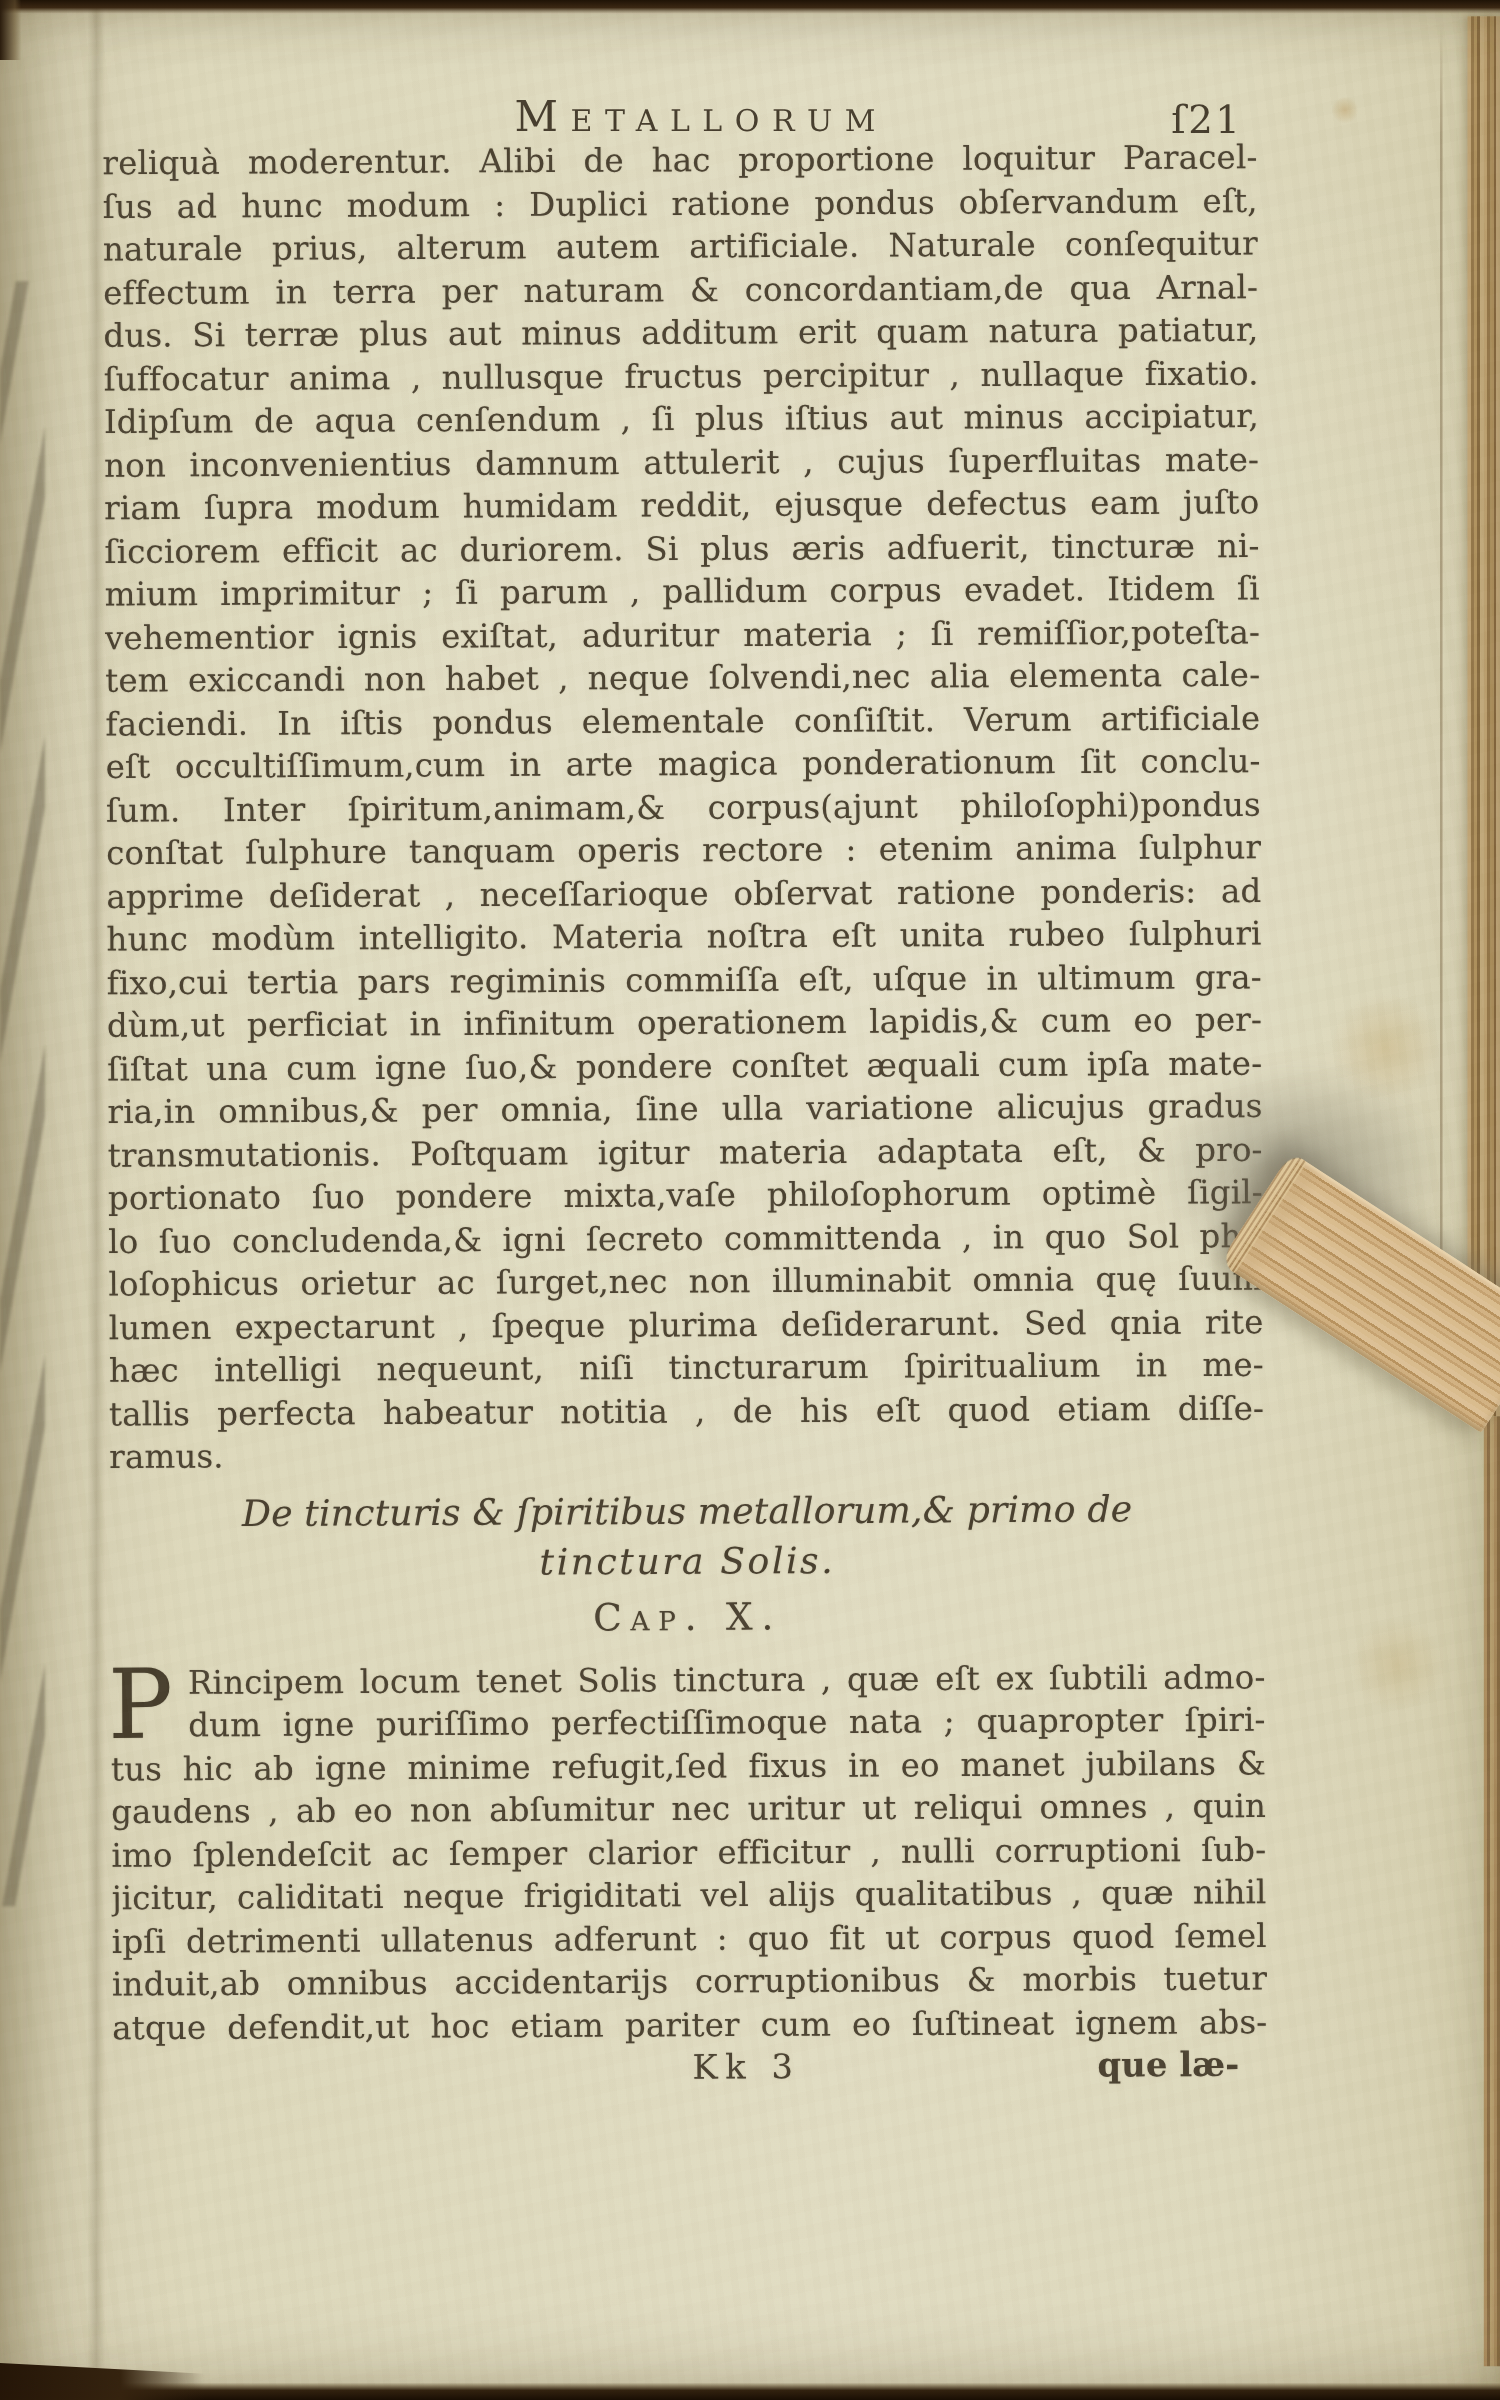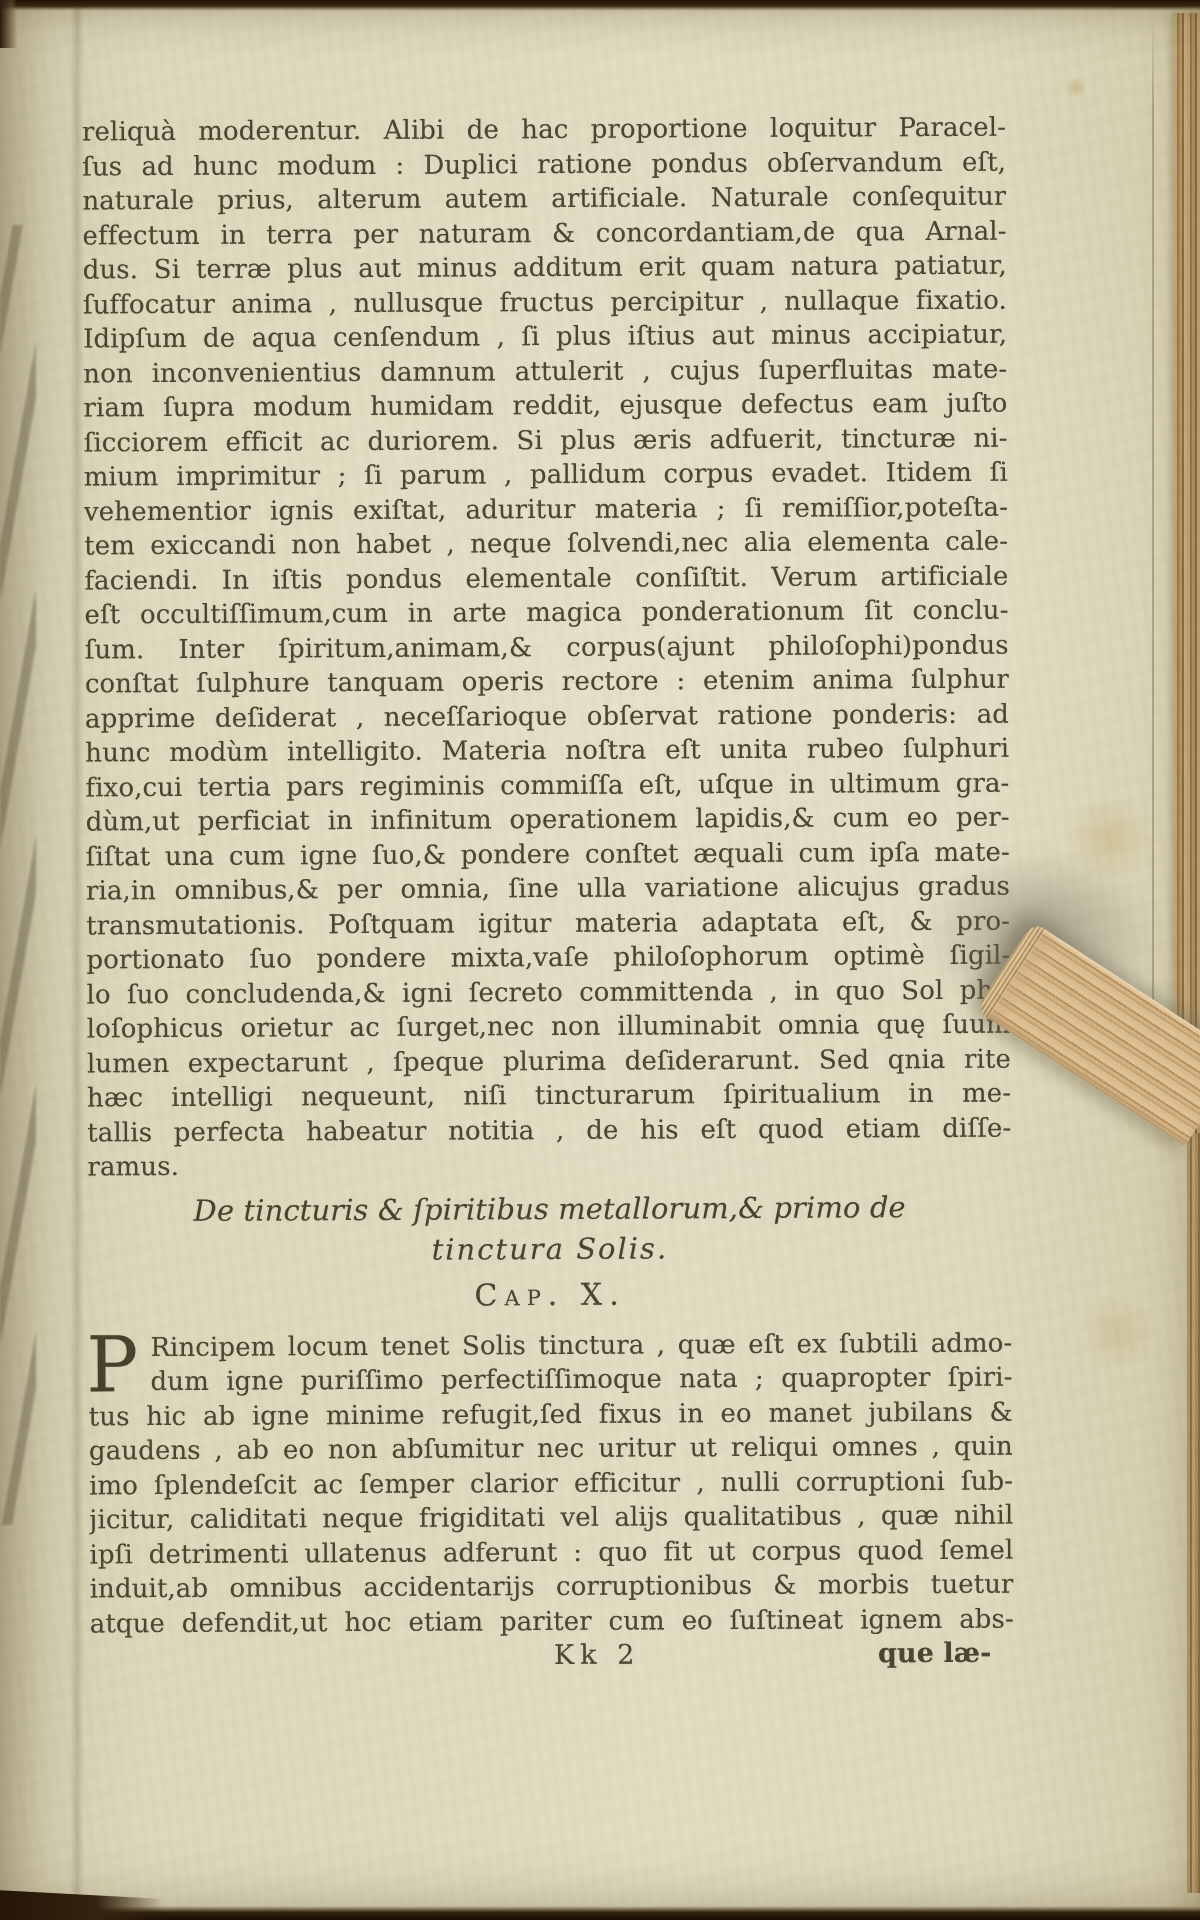--- a/index.html
+++ b/index.html
@@ -101,20 +101,24 @@
 <body>
 
 <div class="page">
 
   <div class="gutter-marks"></div>
   <div class="crease-left"></div>
   <div class="fore-edge"></div>
   <div class="fore-edge-lower"></div>
   <div class="crease-right"></div>
 
+  <div class="header-row">
+    <div class="running-title">Metallorum</div>
+    <div class="page-number">ſ21</div>
+  </div>
 
   <div class="text-col">
 
     <div class="para1">
         <div class="line">reliquà moderentur.  Alibi de hac proportione loquitur Paracel-</div>
         <div class="line">ſus ad hunc modum :  Duplici ratione pondus obſervandum eſt,</div>
         <div class="line">naturale prius, alterum autem artificiale.   Naturale conſequitur</div>
         <div class="line">effectum in terra per naturam &amp; concordantiam,de qua Arnal-</div>
         <div class="line">dus.  Si terræ plus aut minus additum erit quam natura patiatur,</div>
         <div class="line">ſuffocatur anima , nullusque fructus percipitur , nullaque fixatio.</div>
@@ -162,21 +166,21 @@
           <div class="line">gaudens , ab eo non abſumitur nec uritur ut reliqui omnes , quin</div>
           <div class="line">imo ſplendeſcit ac ſemper clarior efficitur , nulli corruptioni ſub-</div>
           <div class="line">jicitur, caliditati neque frigiditati vel alijs qualitatibus , quæ nihil</div>
           <div class="line">ipſi detrimenti ullatenus adferunt :  quo fit ut corpus quod ſemel</div>
           <div class="line">induit,ab omnibus accidentarijs corruptionibus &amp; morbis tuetur</div>
           <div class="line">atque defendit,ut hoc etiam pariter cum eo ſuſtineat ignem abs-</div>
         </div>
     </div>
 
     <div class="footer-row">
-      <span class="signature">Kk 2</span>
+      <span class="signature">Kk 3</span>
       <span class="catchword">que læ-</span>
     </div>
   </div>
 
   <div class="bookmark-shadow"></div>
   <div class="bookmark"></div>
 
   <div class="edge-top"></div>
   <div class="corner-tl"></div>
   <div class="edge-bottom"></div>

